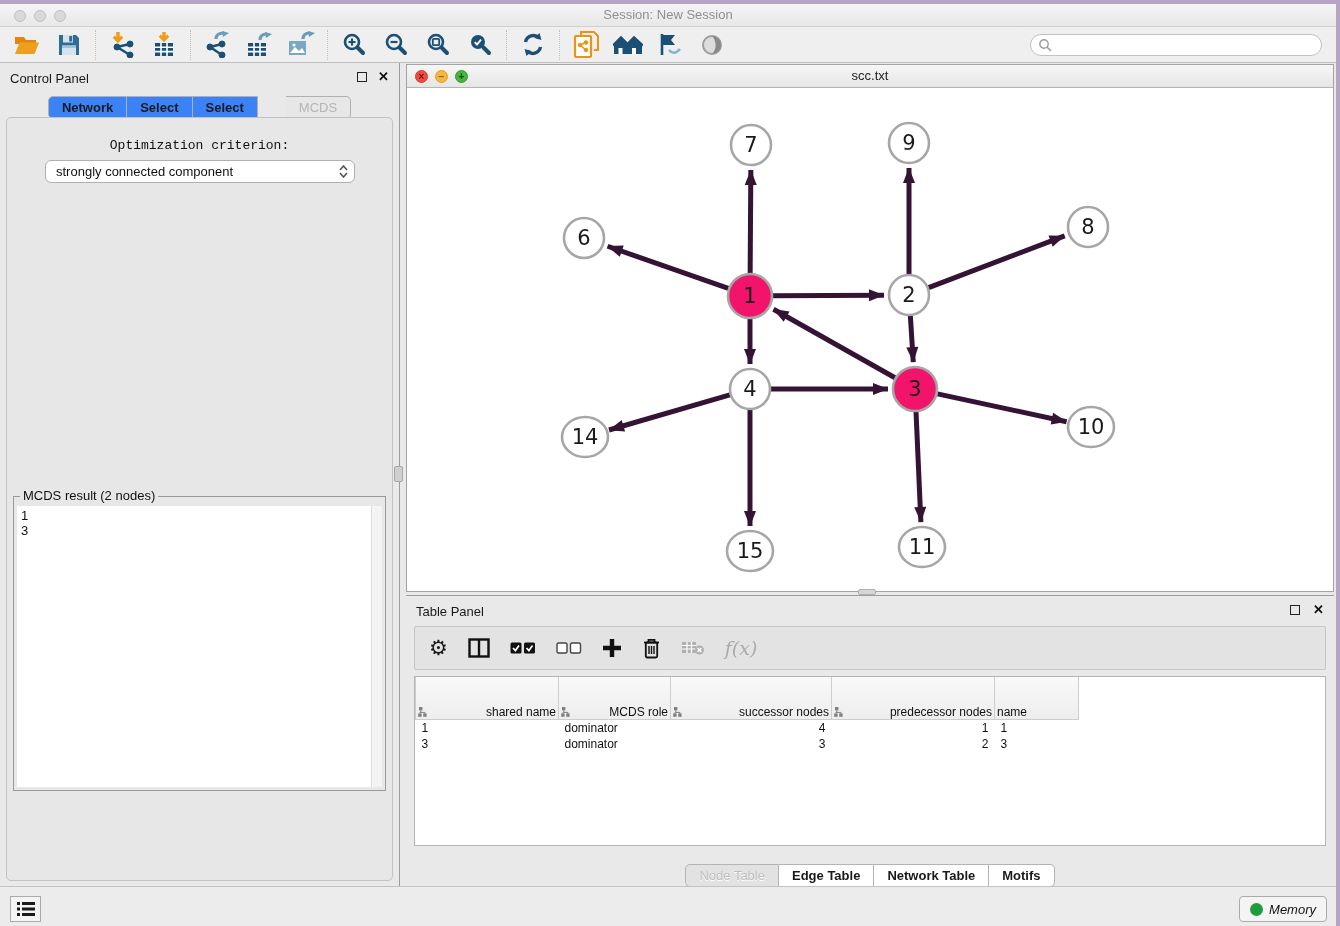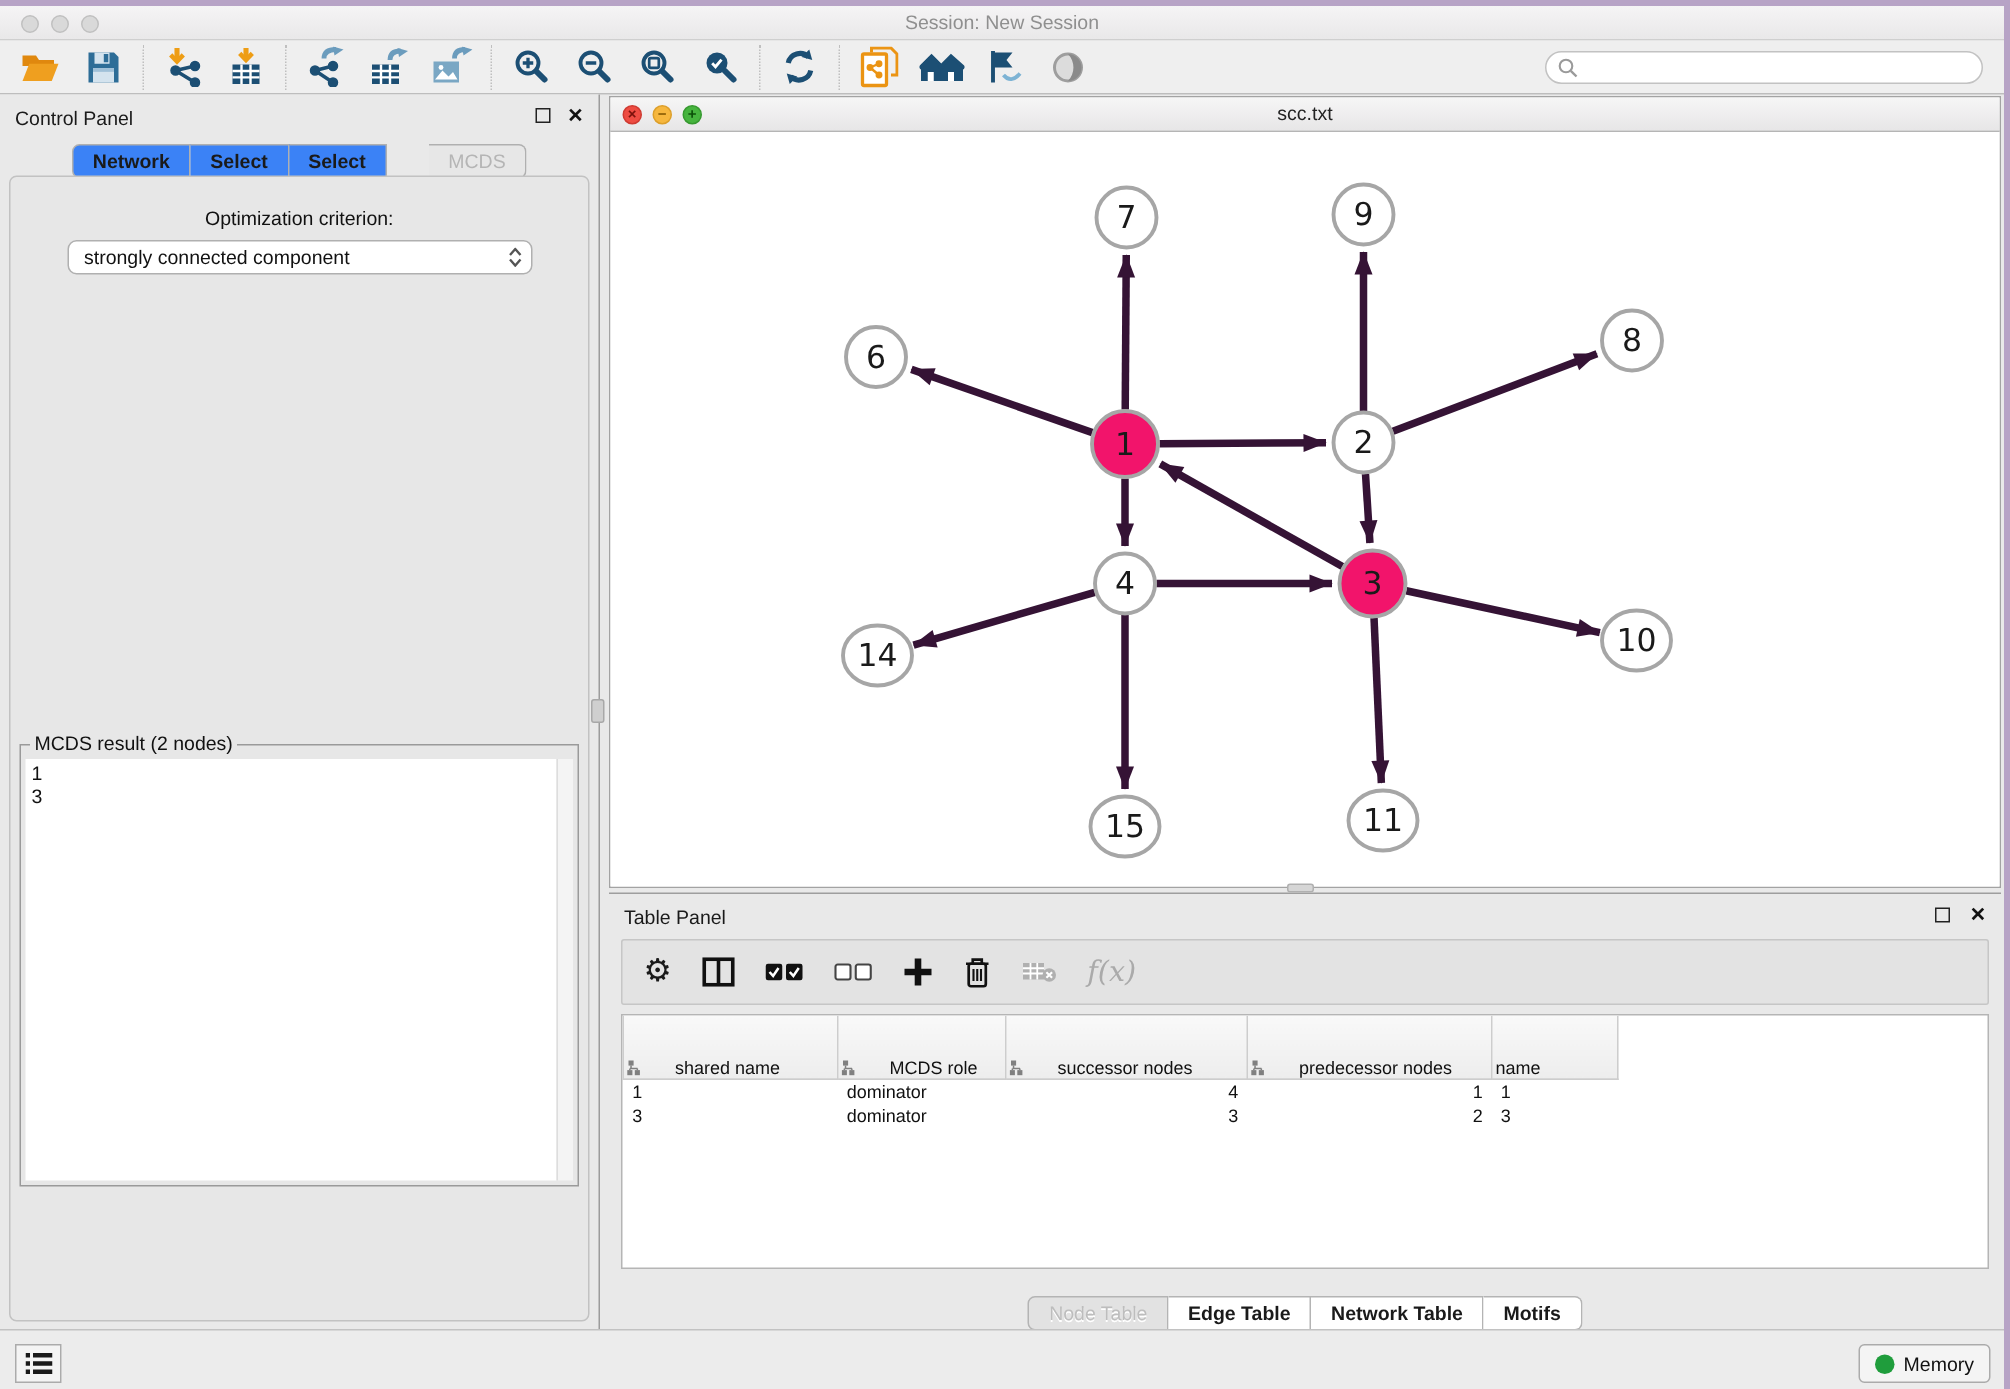--- a/index.html
+++ b/index.html
@@ -33,21 +33,21 @@
   .panel-head .pfloat { position:absolute; right:32px; top:9px; width:10px; height:10px; border:1.5px solid #222; }
   .panel-head .pclose { position:absolute; right:10px; top:6px; font-size:13px; font-weight:bold; color:#111; }
   .ctabs { position:absolute; left:0; top:33px; width:100%; display:flex; justify-content:center; }
   .ctab { font-size:13px; font-weight:600; color:#1a1a1a; background:#3b82f6; border:1px solid #b0b0b0;
     border-left:none; padding:3px 13px; }
   .ctab:first-child { border-left:1px solid #b0b0b0; border-radius:5px 0 0 5px; }
   .ctab:last-child { border-radius:0 5px 5px 0;margin-left:28px; }
   .ctab.active { background:#e7e7e7; color:#b5b5b5; font-weight:400; }
   .cpane { position:absolute; left:6px; top:54px; width:387px; height:764px; background:#e7e7e7;
     border:1px solid #c2c2c2; border-radius:5px; }
-  .opt-label { position:absolute; left:0; top:20px; width:100%; text-align:center; font-size:13px; color:#111; }
+  .opt-label { position:absolute; left:0; top:20px; width:100%; text-align:center; font-size:13px; color:#111;font-family:Liberation Mono, monospace; }
   .criterion { position:absolute; left:38px; top:42px; width:310px; height:23px; background:#fff;
     border:1px solid #b0b0b0; border-radius:6px; display:flex; align-items:center; padding:0 6px 0 10px;
     font-size:13px; color:#111; }
   .criterion .stepper { margin-left:auto; display:flex; flex-direction:column; gap:1px; }
   .btnrow { position:absolute; left:0; top:76px; width:100%; display:flex; justify-content:center; gap:14px; }
   .mbtn { background:#fff; border:1px solid #b0b0b0; border-radius:6px; font-size:13px; color:#111;
     padding:3px 14px; height:23px; }
   .resultset { position:absolute; left:6px; top:378px; width:373px; height:295px; border:1px solid #9a9a9a; }
   .resultset .legend { position:absolute; left:6px; top:-9px; background:#e7e7e7; padding:0 3px; font-size:13px; color:#111; }
   .result-text { position:absolute; left:3px; top:9px; right:14px; bottom:3px; background:#fff;
@@ -80,34 +80,34 @@
   .tp-toolbar { position:absolute; left:8px; top:30px; width:912px; height:44px; background:#e3e3e3;
     border:1px solid #c6c6c6; border-radius:2px; display:flex; align-items:center; gap:20px; padding-left:14px; }
   .tp-icon { display:flex; align-items:center; justify-content:center; height:30px; }
   .gear-glyph { font-size:21px; color:#1a1a1a; line-height:22px; }
   .fx-glyph { font-family:"DejaVu Serif",serif; font-style:italic; font-size:19px; color:#aaa;text-align:center; }
   .tbl-box { position:absolute; left:8px; top:80px; width:912px; height:170px; background:#fff;
     border:1px solid #b5b5b5; overflow:hidden; }
   table.node-table { border-collapse:collapse; table-layout:fixed; }
   table.node-table th { background:linear-gradient(#f9f9f9,#ededed); border:1px solid #cdcdcd; border-top:none;
     font-size:12px; font-weight:400; color:#111; height:21px; padding:0 2px; }
-  table.node-table th .hcell { display:flex; align-items:center; justify-content:flex-start; gap:20px;margin-top:28px; }
+  table.node-table th .hcell { display:flex; align-items:center; justify-content:space-between; gap:5px;margin-top:28px; }
   table.node-table td { font-size:12px; color:#111; height:16px; padding:0 6px; }
   td.al { text-align:left; } td.ar { text-align:right; }
   .tp-tabs { position:absolute; left:0; top:268px; width:100%; display:flex; justify-content:center; }
   .tp-tab { font-size:13px; font-weight:600; color:#1a1a1a; background:#fff; border:1px solid #b4b4b4;
     border-left:none; padding:3px 13px; height:23px; }
   .tp-tab:first-child { border-left:1px solid #b4b4b4; border-radius:5px 0 0 5px; }
   .tp-tab:last-child { border-radius:0 5px 5px 0; }
   .tp-tab.active { background:#e2e2e2; color:#bdbdbd; font-weight:400;
     text-shadow:0 1px 0 #fff; }
 
   
   .status-bar { position:absolute; left:0; top:886px; width:1336px; height:40px; background:#ececec;
-    border-top:1px solid #c2c2c2; }
+    border-top:1px solid #c2c2c2;font-style:italic; }
   .list-btn { position:absolute; left:10px; top:9px; width:31px; height:26px; background:#f4f4f4;
     border:1px solid #ababab; display:flex; align-items:center; justify-content:center; }
   .memory-btn { position:absolute; right:9px; top:9px; height:26px; background:#f4f4f4;
     border:1px solid #ababab; border-radius:4px; display:flex; align-items:center; gap:6px;
     padding:0 10px; font-size:13px; color:#111; }
   .memory-dot { width:13px; height:13px; border-radius:50%; background:#1f9d3c; }
 </style>
 </head>
 <body>
 

